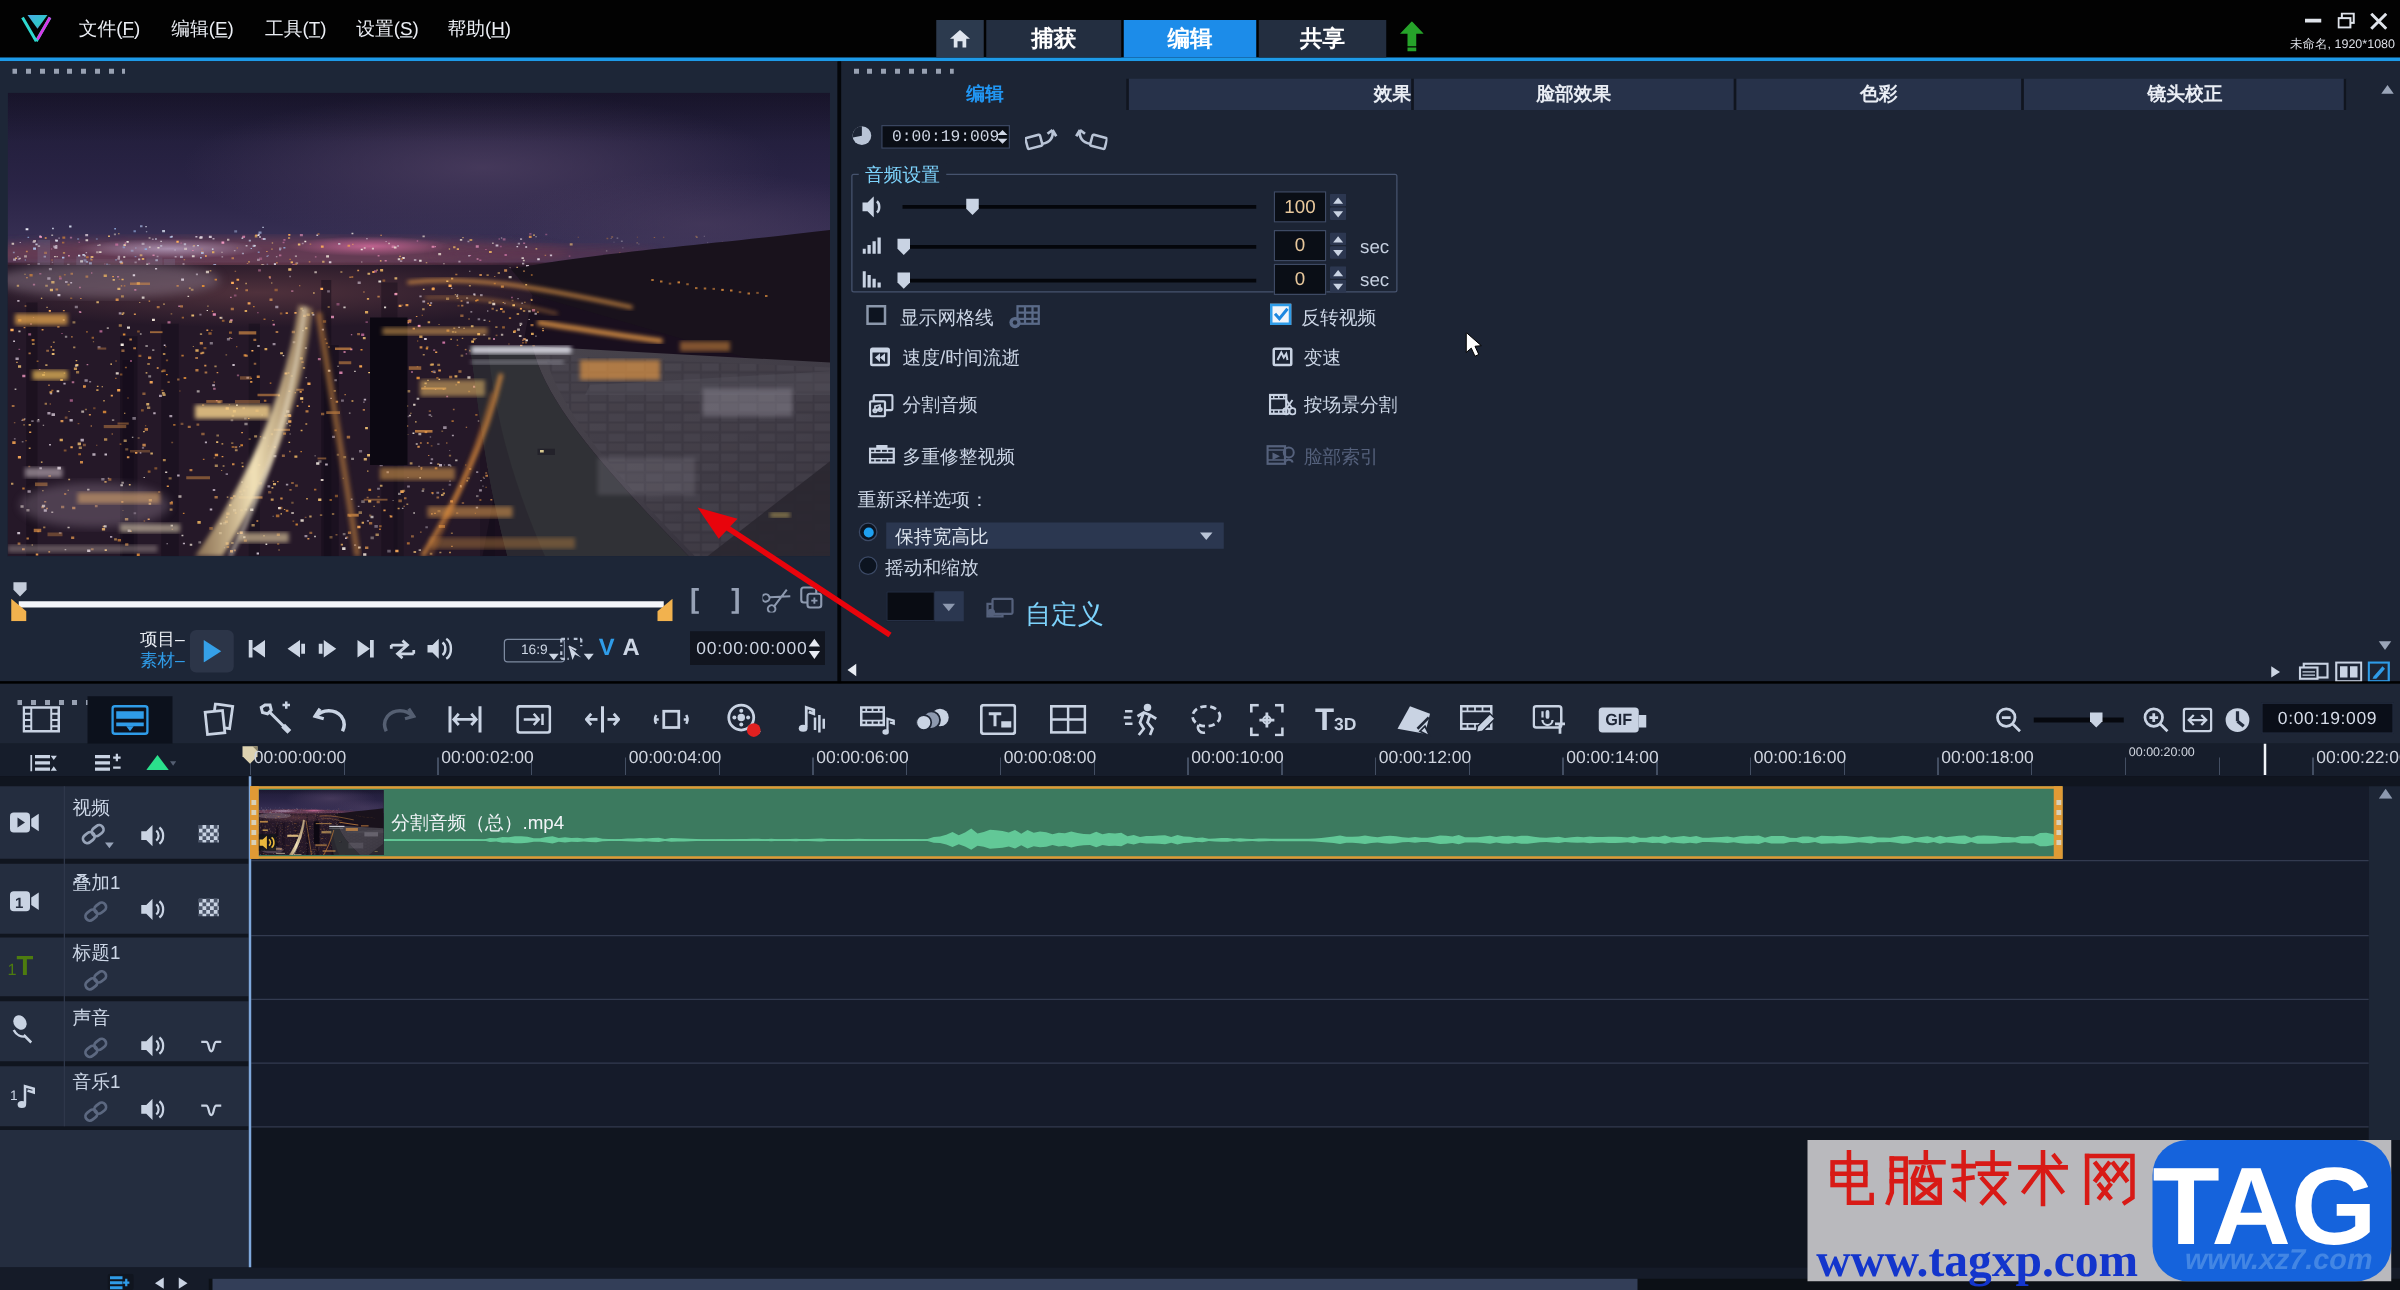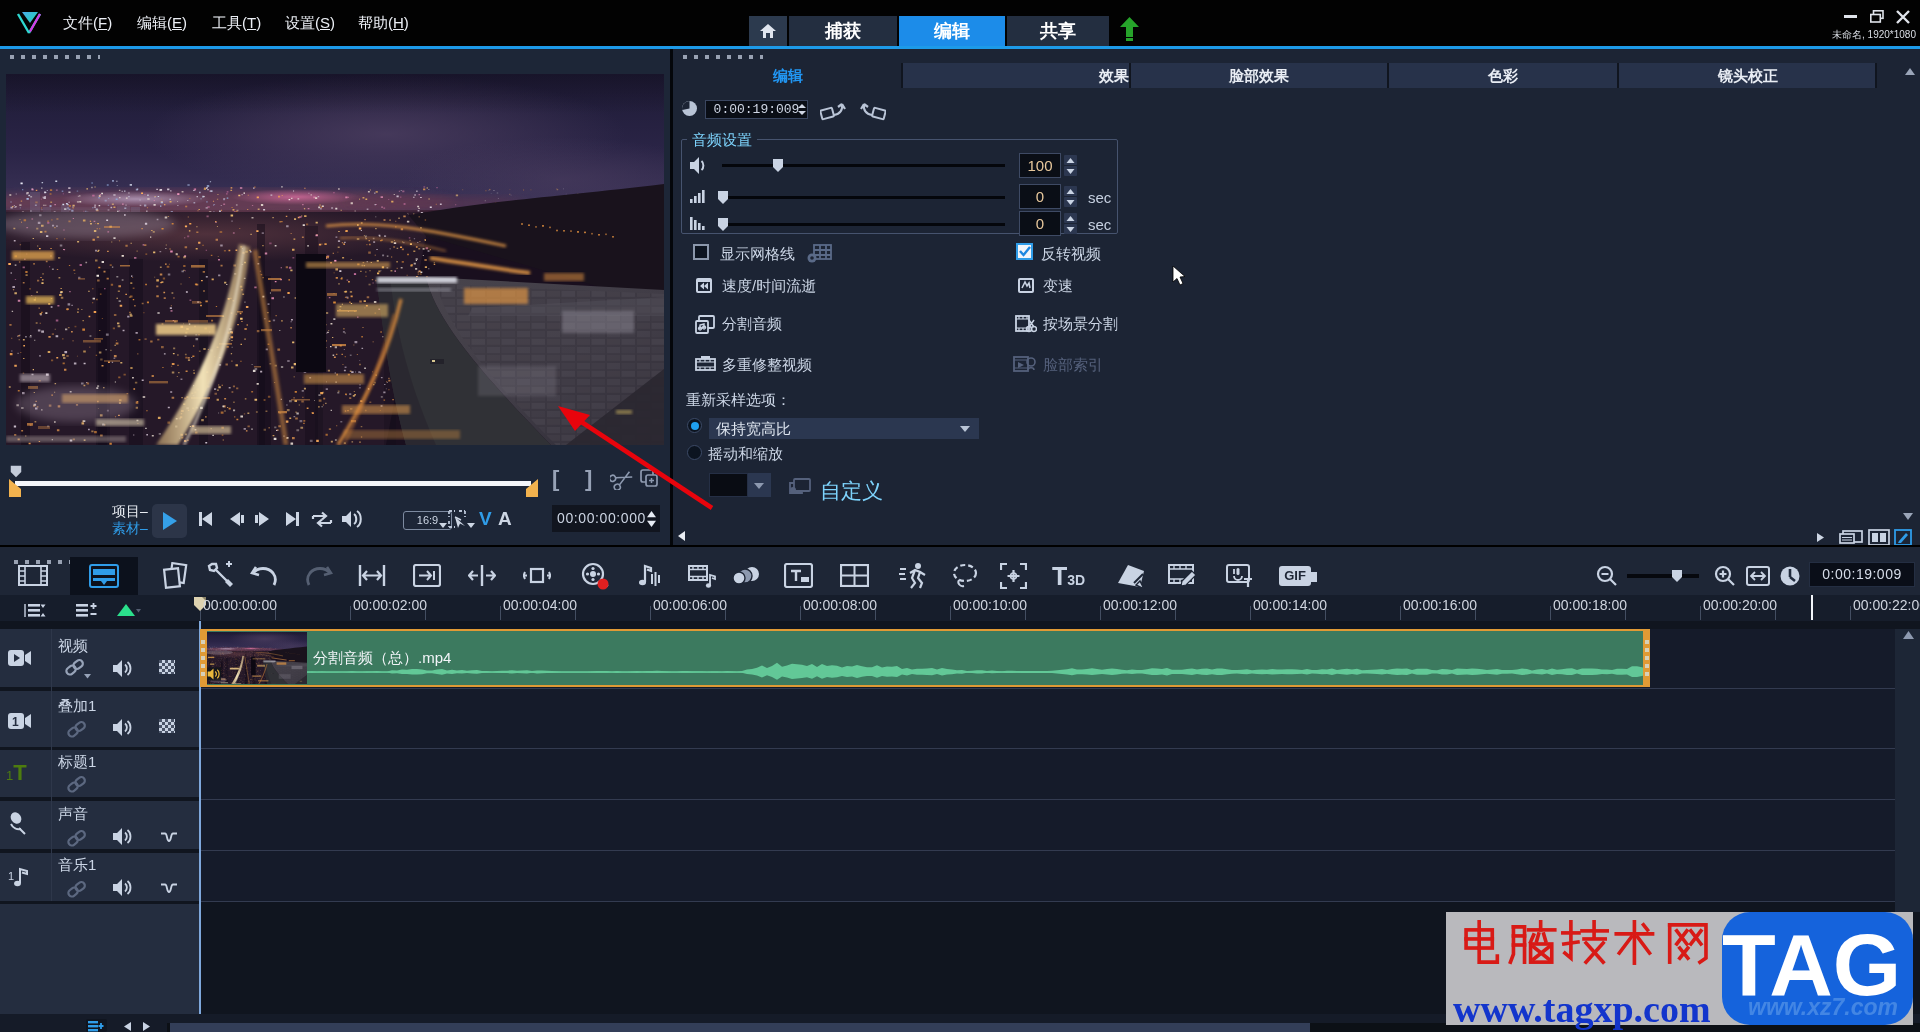--- a/index.html
+++ b/index.html
@@ -1039,21 +1039,21 @@
 <div class="abs" style="left:203px;top:597px;color:#cfd4de;font-size:14px">00:00:00:00</div>
 <div class="abs" style="left:353px;top:597px;color:#cfd4de;font-size:14px">00:00:02:00</div>
 <div class="abs" style="left:503px;top:597px;color:#cfd4de;font-size:14px">00:00:04:00</div>
 <div class="abs" style="left:653px;top:597px;color:#cfd4de;font-size:14px">00:00:06:00</div>
 <div class="abs" style="left:803px;top:597px;color:#cfd4de;font-size:14px">00:00:08:00</div>
 <div class="abs" style="left:953px;top:597px;color:#cfd4de;font-size:14px">00:00:10:00</div>
 <div class="abs" style="left:1103px;top:597px;color:#cfd4de;font-size:14px">00:00:12:00</div>
 <div class="abs" style="left:1253px;top:597px;color:#cfd4de;font-size:14px">00:00:14:00</div>
 <div class="abs" style="left:1403px;top:597px;color:#cfd4de;font-size:14px">00:00:16:00</div>
 <div class="abs" style="left:1553px;top:597px;color:#cfd4de;font-size:14px">00:00:18:00</div>
-<div class="abs" style="left:1703px;top:597px;color:#cfd4de;font-size:14px">00:00:20:00</div>
+<div class="abs" style="left:1703px;top:597px;color:#cfd4de;font-size:10px">00:00:20:00</div>
 <div class="abs" style="left:1853px;top:597px;color:#cfd4de;font-size:14px">00:00:22:00</div>
 <div class="abs" style="left:1811px;top:595px;width:2px;height:25px;background:#f2f5fa"></div>
 
 <div class="abs" style="left:0;top:621px;width:1920px;height:393px;background:#10151f"></div>
 
 <div class="abs" style="left:0;top:629px;width:199px;height:385px;background:#242d3f"></div>
 <div class="abs" style="left:0;top:687px;width:199px;height:4px;background:#10151f"></div>
 <div class="abs" style="left:0;top:747px;width:199px;height:3px;background:#10151f"></div>
 <div class="abs" style="left:0;top:797px;width:199px;height:4px;background:#10151f"></div>
 <div class="abs" style="left:0;top:849px;width:199px;height:4px;background:#10151f"></div>

